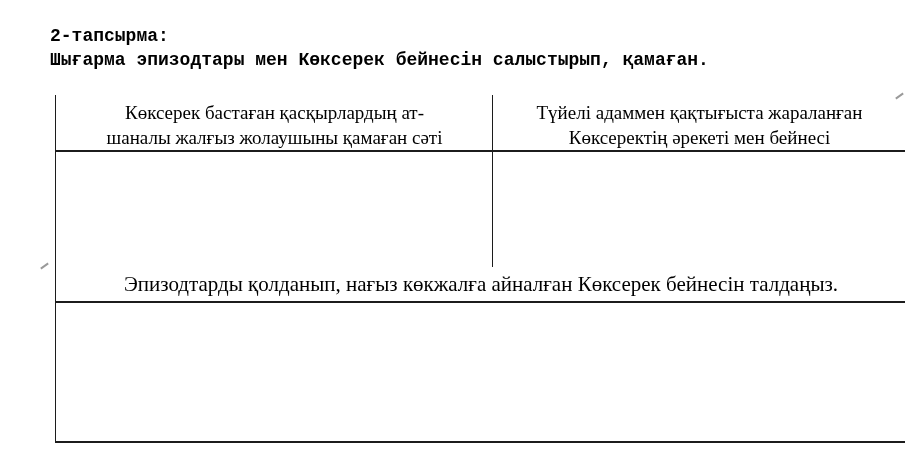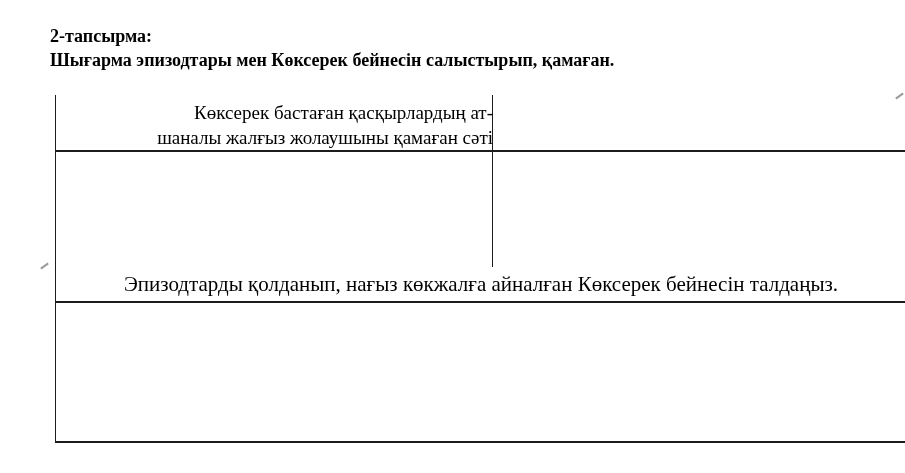--- a/index.html
+++ b/index.html
@@ -12,20 +12,21 @@
     overflow: hidden;
   }
   .heading {
     position: absolute;
     left: 50px;
     top: 24px;
     font-weight: bold;
     font-size: 18px;
     line-height: 24px;
     white-space: nowrap;
+    font-family: Liberation Mono, monospace;
   }
   .doc-table {
     position: absolute;
     left: 55px;
     top: 95px;
     width: 850px;
     height: 348px;
     border-left: 1.5px solid #1c1c1c;
     border-bottom: 2px solid #1c1c1c;
   }
@@ -44,21 +45,21 @@
     height: 0;
     border-top: 2px solid #1c1c1c;
   }
   .header-sep { top: 55px; }
   .merged-sep { top: 206px; }
   .header-cell {
     position: absolute;
     top: 5px;
     font-size: 19px;
     line-height: 25px;
-    text-align: right;
+    text-align: center;
   }
   .header-cell.c1 { left: 0; width: 437px; }
   .header-cell.c2 { left: 437px; width: 413px; }
   .answer-cell { position: absolute; background: transparent; }
   .answer-left   { left: 0;     top: 55px;  width: 437px; height: 117px; }
   .answer-right  { left: 437px; top: 55px;  width: 413px; height: 117px; }
   .answer-bottom { left: 0;     top: 206px; width: 850px; height: 142px; }
   .merged-text {
     position: absolute;
     left: 0;
@@ -90,20 +91,24 @@
 
 <div class="doc-table">
   <div class="col-divider"></div>
   <div class="hline header-sep"></div>
   <div class="hline merged-sep"></div>
 
   <div class="header-cell c1">
     <span style="display:block">Көксерек бастаған қасқырлардың ат-</span>
     <span style="display:block">шаналы жалғыз жолаушыны қамаған сәті</span>
   </div>
+  <div class="header-cell c2">
+    <span style="display:block">Түйелі адаммен қақтығыста жараланған</span>
+    <span style="display:block">Көксеректің әрекеті мен бейнесі</span>
+  </div>
 
   <div class="answer-cell answer-left"></div>
   <div class="answer-cell answer-right"></div>
 
   <div class="merged-text">Эпизодтарды қолданып, нағыз көкжалға айналған Көксерек бейнесін талдаңыз.</div>
 
   <div class="answer-cell answer-bottom"></div>
 </div>
 
 <div class="tick tick-left"></div>

